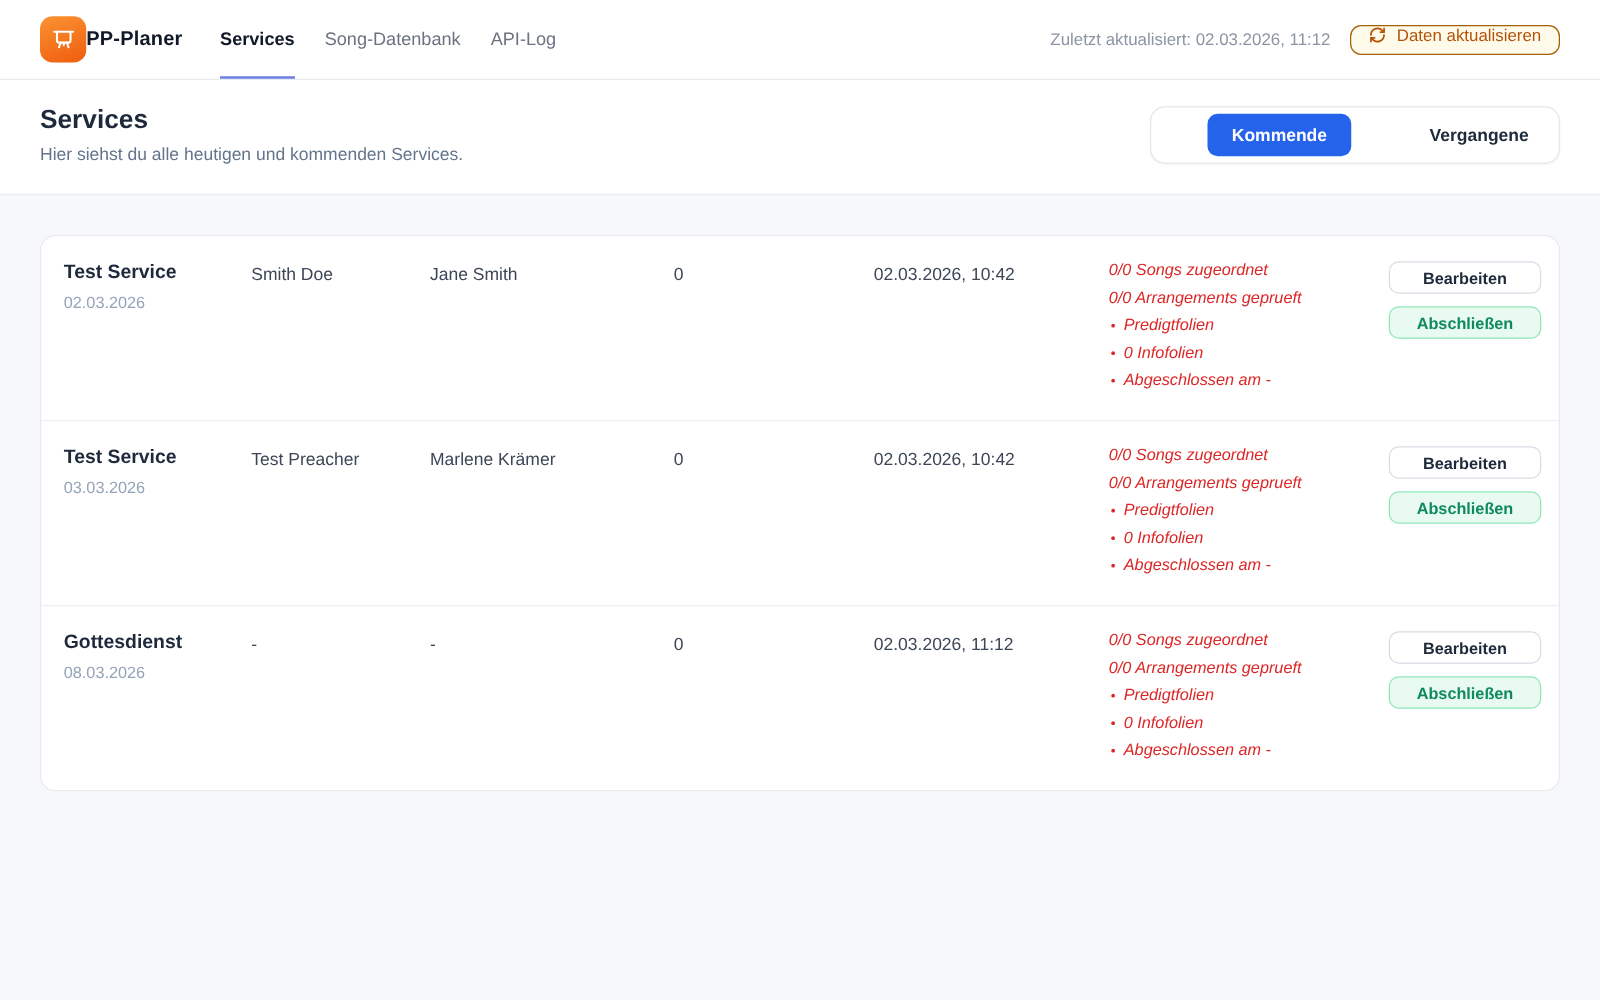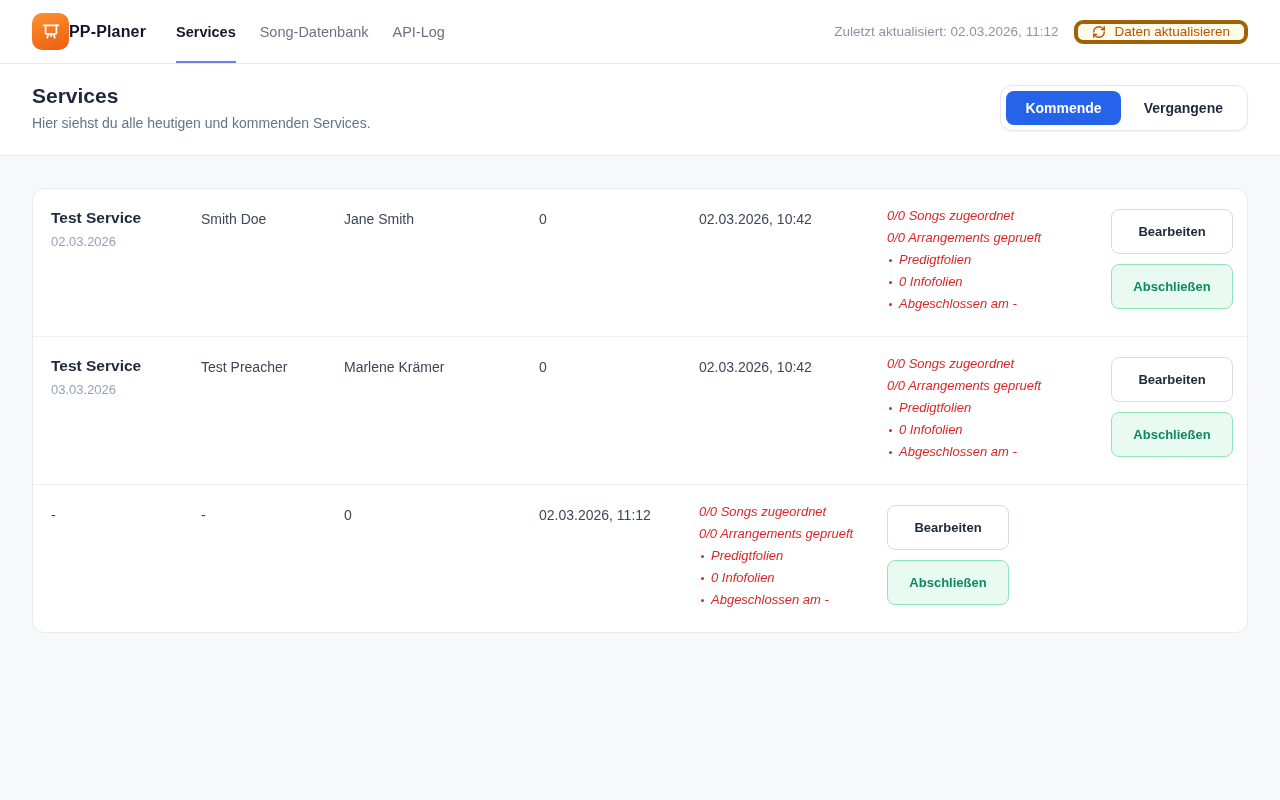--- a/index.html
+++ b/index.html
@@ -29,22 +29,22 @@
   .nav { display:flex; gap:24px; margin-left:30px; align-items:center; height:100%; }
   .navlink {
     font-size:14.5px; color:#6b7280; cursor:pointer;
     height:100%; display:flex; align-items:center;
     border-bottom:2px solid transparent; border-top:2px solid transparent;
   }
   .navlink.active { color:#111827; font-weight:600; border-bottom-color:#6d7ee8; }
   .h-right { display:flex; align-items:center; gap:16px; }
   .updated { font-size:13.5px; color:#8b95a3; }
   .refresh-btn {
-    display:flex; align-items:center; gap:8px;
-    background:#fffbea; border:4px solid #a16207; border-radius:9px;
+    display:flex; gap:8px;
+    background:#fffbea; border:1px solid #a16207; border-radius:9px;
     color:#b45309; font-size:13.5px; font-weight:500; font-family:inherit;
     height:24px; padding:0 14px; cursor:pointer;
   }
   .user { display:flex; align-items:center; gap:9px; cursor:pointer; }
   .avatar {
     width:30px; height:30px; border-radius:50%;
     background:#424d61; color:#fff;
     font-size:11px; font-weight:700;
     display:flex; align-items:center; justify-content:center;
   }
@@ -58,21 +58,21 @@
   .page-title { font-size:21px; font-weight:700; color:#1e293b; margin:0; }
   .page-subtitle { font-size:14px; color:#64748b; margin:7px 0 0; }
   .toggle {
     background:#fff; border:1px solid #e5e7eb; border-radius:12px;
     padding:5px; display:flex; gap:4px;
     box-shadow:0 1px 2px rgba(16,24,40,.05);
   }
   .toggle button {
     border:none; background:transparent; font-family:inherit;
     font-size:14px; font-weight:600; color:#1e293b;
-    padding:9px 19px; border-radius:8px; cursor:pointer;
+    padding:9px 19px; border-radius:8px; cursor:pointer;margin-left:40px;
   }
   .toggle button.active { background:#2563eb; color:#fff; }
   
   main { flex:1; padding:32px; }
   .card {
     background:#fff; border:1px solid #e8eaf0; border-radius:12px;
     overflow:hidden;
   }
   .trow { display:grid; grid-template-columns:168px 143px 195px 160px 188px 224px 1fr; }
   .cell:first-child { padding-left:18px; }
@@ -87,21 +87,21 @@
   .svc-title { font-size:15.5px; font-weight:600; color:#1e293b; }
   .svc-date  { font-size:13px; color:#94a3b8; margin-top:7px; }
   .cell-plain { font-size:14px; color:#3c4656; padding-top:2px; }
   .status .sline {
     font-size:13px; line-height:14px; color:#dc2626;
     margin-bottom:8px; display:flex; align-items:center;font-style:italic;
   }
   .dot { width:3px; height:3px; background:#dc2626; border-radius:50%; margin:0 7px 0 2px; flex-shrink:0; }
   .actions { display:flex; flex-direction:column; gap:10px; }
   .btn {
-    width:122px; height:45px; border-radius:8px;
+    width:122px; height:26px; border-radius:8px;
     font-family:inherit; font-size:13px; font-weight:600; cursor:pointer;
   }
   .btn-edit { background:#fff; border:1px solid #d8dce3; color:#1e293b; }
   .btn-complete { background:#e9faf1; border:1px solid #8fe6ba; color:#0f8a5f; font-weight:700; }
 </style>
 </head>
 <body>
 
 <header class="topbar">
   <div class="h-left">
@@ -208,20 +208,24 @@
             <span>Abgeschlossen am -</span>
           </div>
       </div>
       <div class="cell actions">
         <button class="btn btn-edit">Bearbeiten</button>
         <button class="btn btn-complete">Abschließen</button>
       </div>
     </div>
 
     <div class="trow tbody-row">
+      <div class="cell">
+        <div class="svc-title">Gottesdienst</div>
+        <div class="svc-date">08.03.2026</div>
+      </div>
       <div class="cell cell-plain">-</div>
       <div class="cell cell-plain">-</div>
       <div class="cell cell-plain">0</div>
       <div class="cell cell-plain">02.03.2026, 11:12</div>
       <div class="cell status">
         <div class="sline">0/0 Songs zugeordnet</div>
         <div class="sline">0/0 Arrangements geprueft</div>
         <div class="sline">
             <span class="dot"></span>
             <span>Predigtfolien</span>

